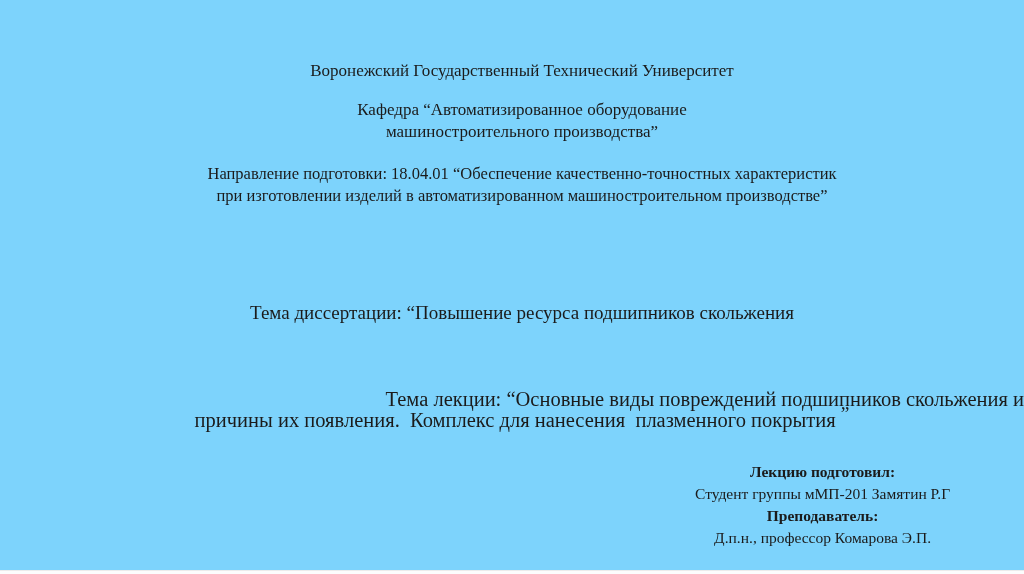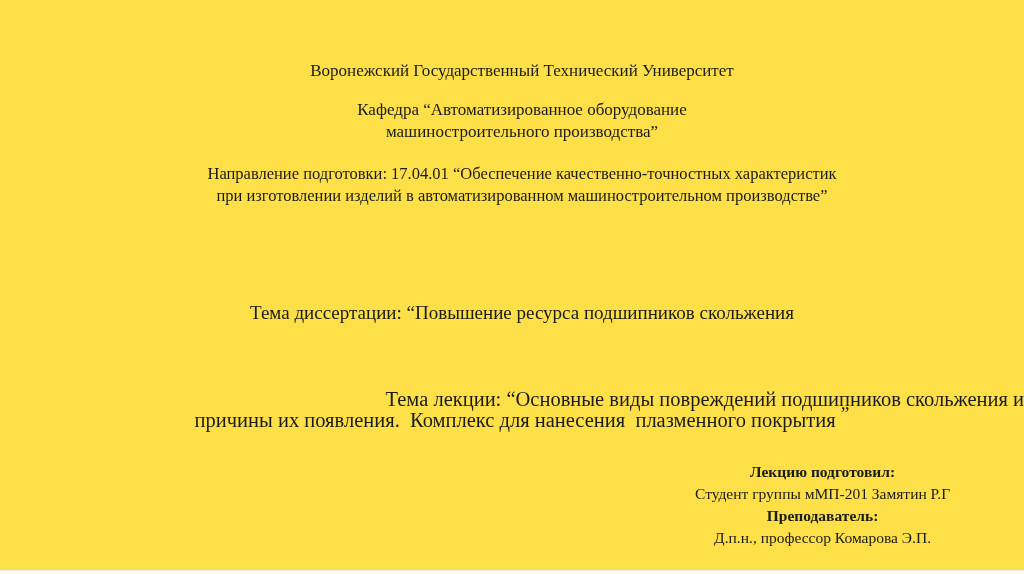--- a/index.html
+++ b/index.html
@@ -8,21 +8,21 @@
     height: 574px;
     background: #ffffff;
     overflow: hidden;
     font-family: "Liberation Serif", "DejaVu Serif", serif;
     color: #1b1b1b;
   }
   .slide {
     position: relative;
     width: 1024px;
     height: 574px;
-    background: #fde047;
+    background: #7dd3fc;
   }
   .centered-block {
     position: absolute;
     left: 20px;
     right: 0;
     text-align: center;
   }
   .university {
     top: 60px;
     font-size: 17px;
@@ -80,21 +80,21 @@
 <div class="slide">
 
   <div class="centered-block university">Воронежский Государственный Технический Университет</div>
 
   <div class="centered-block department">
     <div>Кафедра “Автоматизированное оборудование</div>
     <div>машиностроительного производства”</div>
   </div>
 
   <div class="centered-block program">
-    <div>Направление подготовки: 17.04.01 “Обеспечение качественно-точностных характеристик</div>
+    <div>Направление подготовки: 18.04.01 “Обеспечение качественно-точностных характеристик</div>
     <div>при изготовлении изделий в автоматизированном машиностроительном производстве”</div>
   </div>
 
   <div class="centered-block dissertation">
     <div>Тема диссертации: “Повышение ресурса подшипников скольжения</div>
   </div>
 
   <div class="centered-block lecture">
     <div class="keep-space">Тема лекции: “Основные виды повреждений подшипников скольжения и</div>
     <div><span class="keep-space">причины их появления.  Комплекс для нанесения  плазменного покрытия </span><span class="super-quote">”</span></div>

